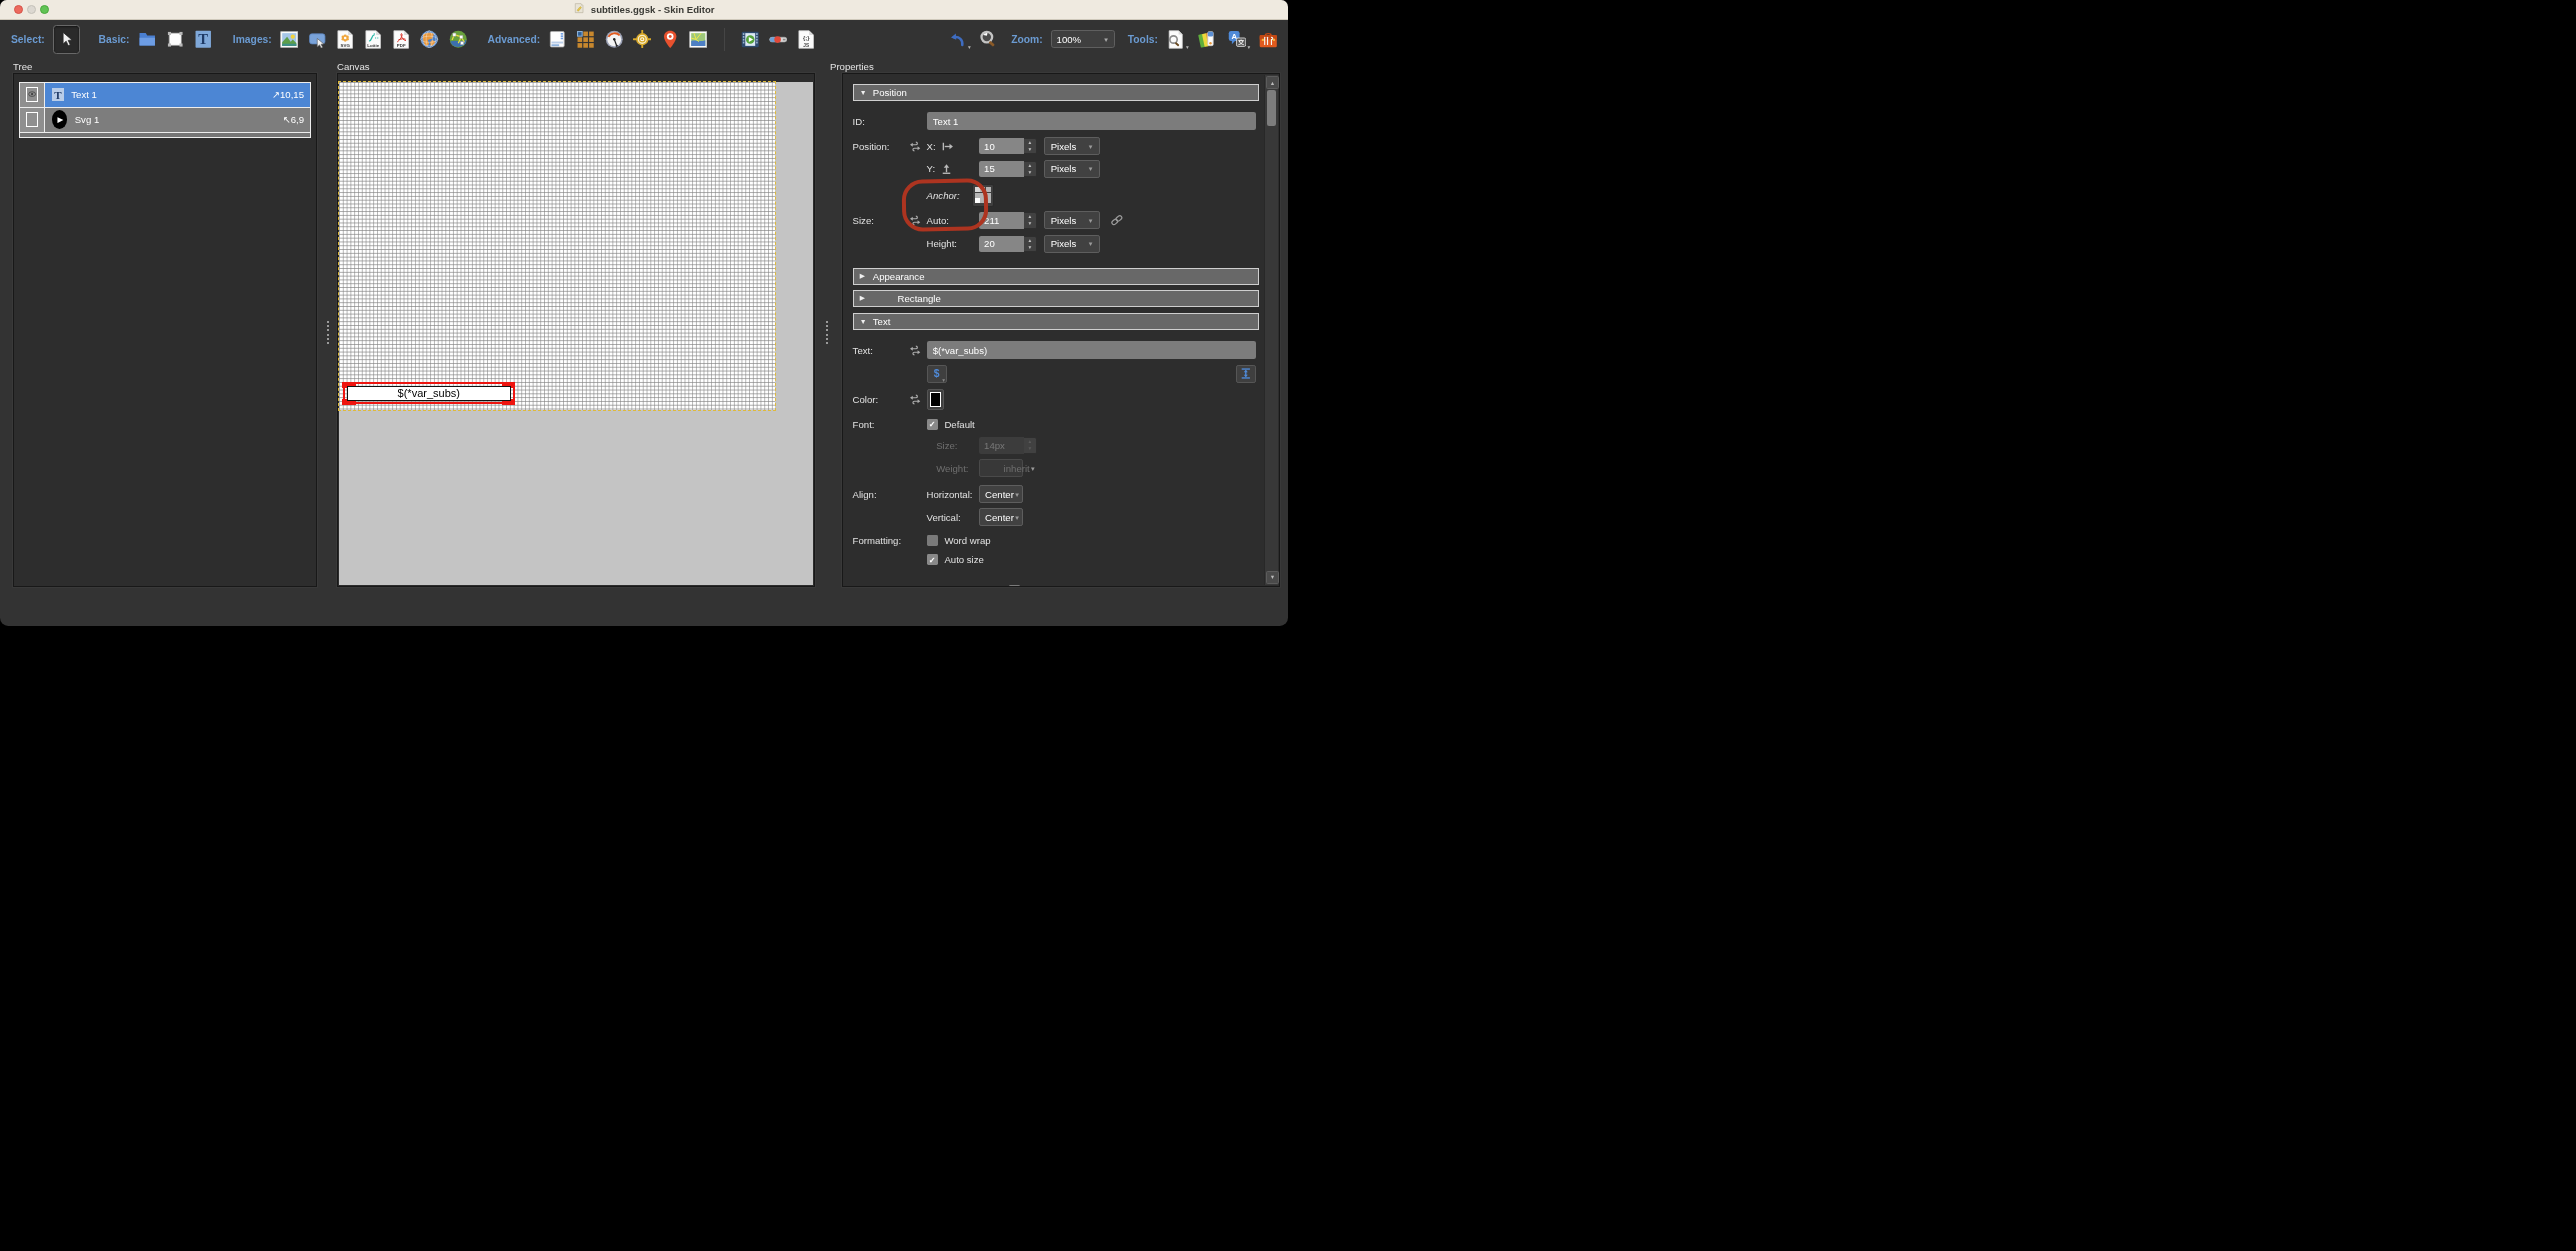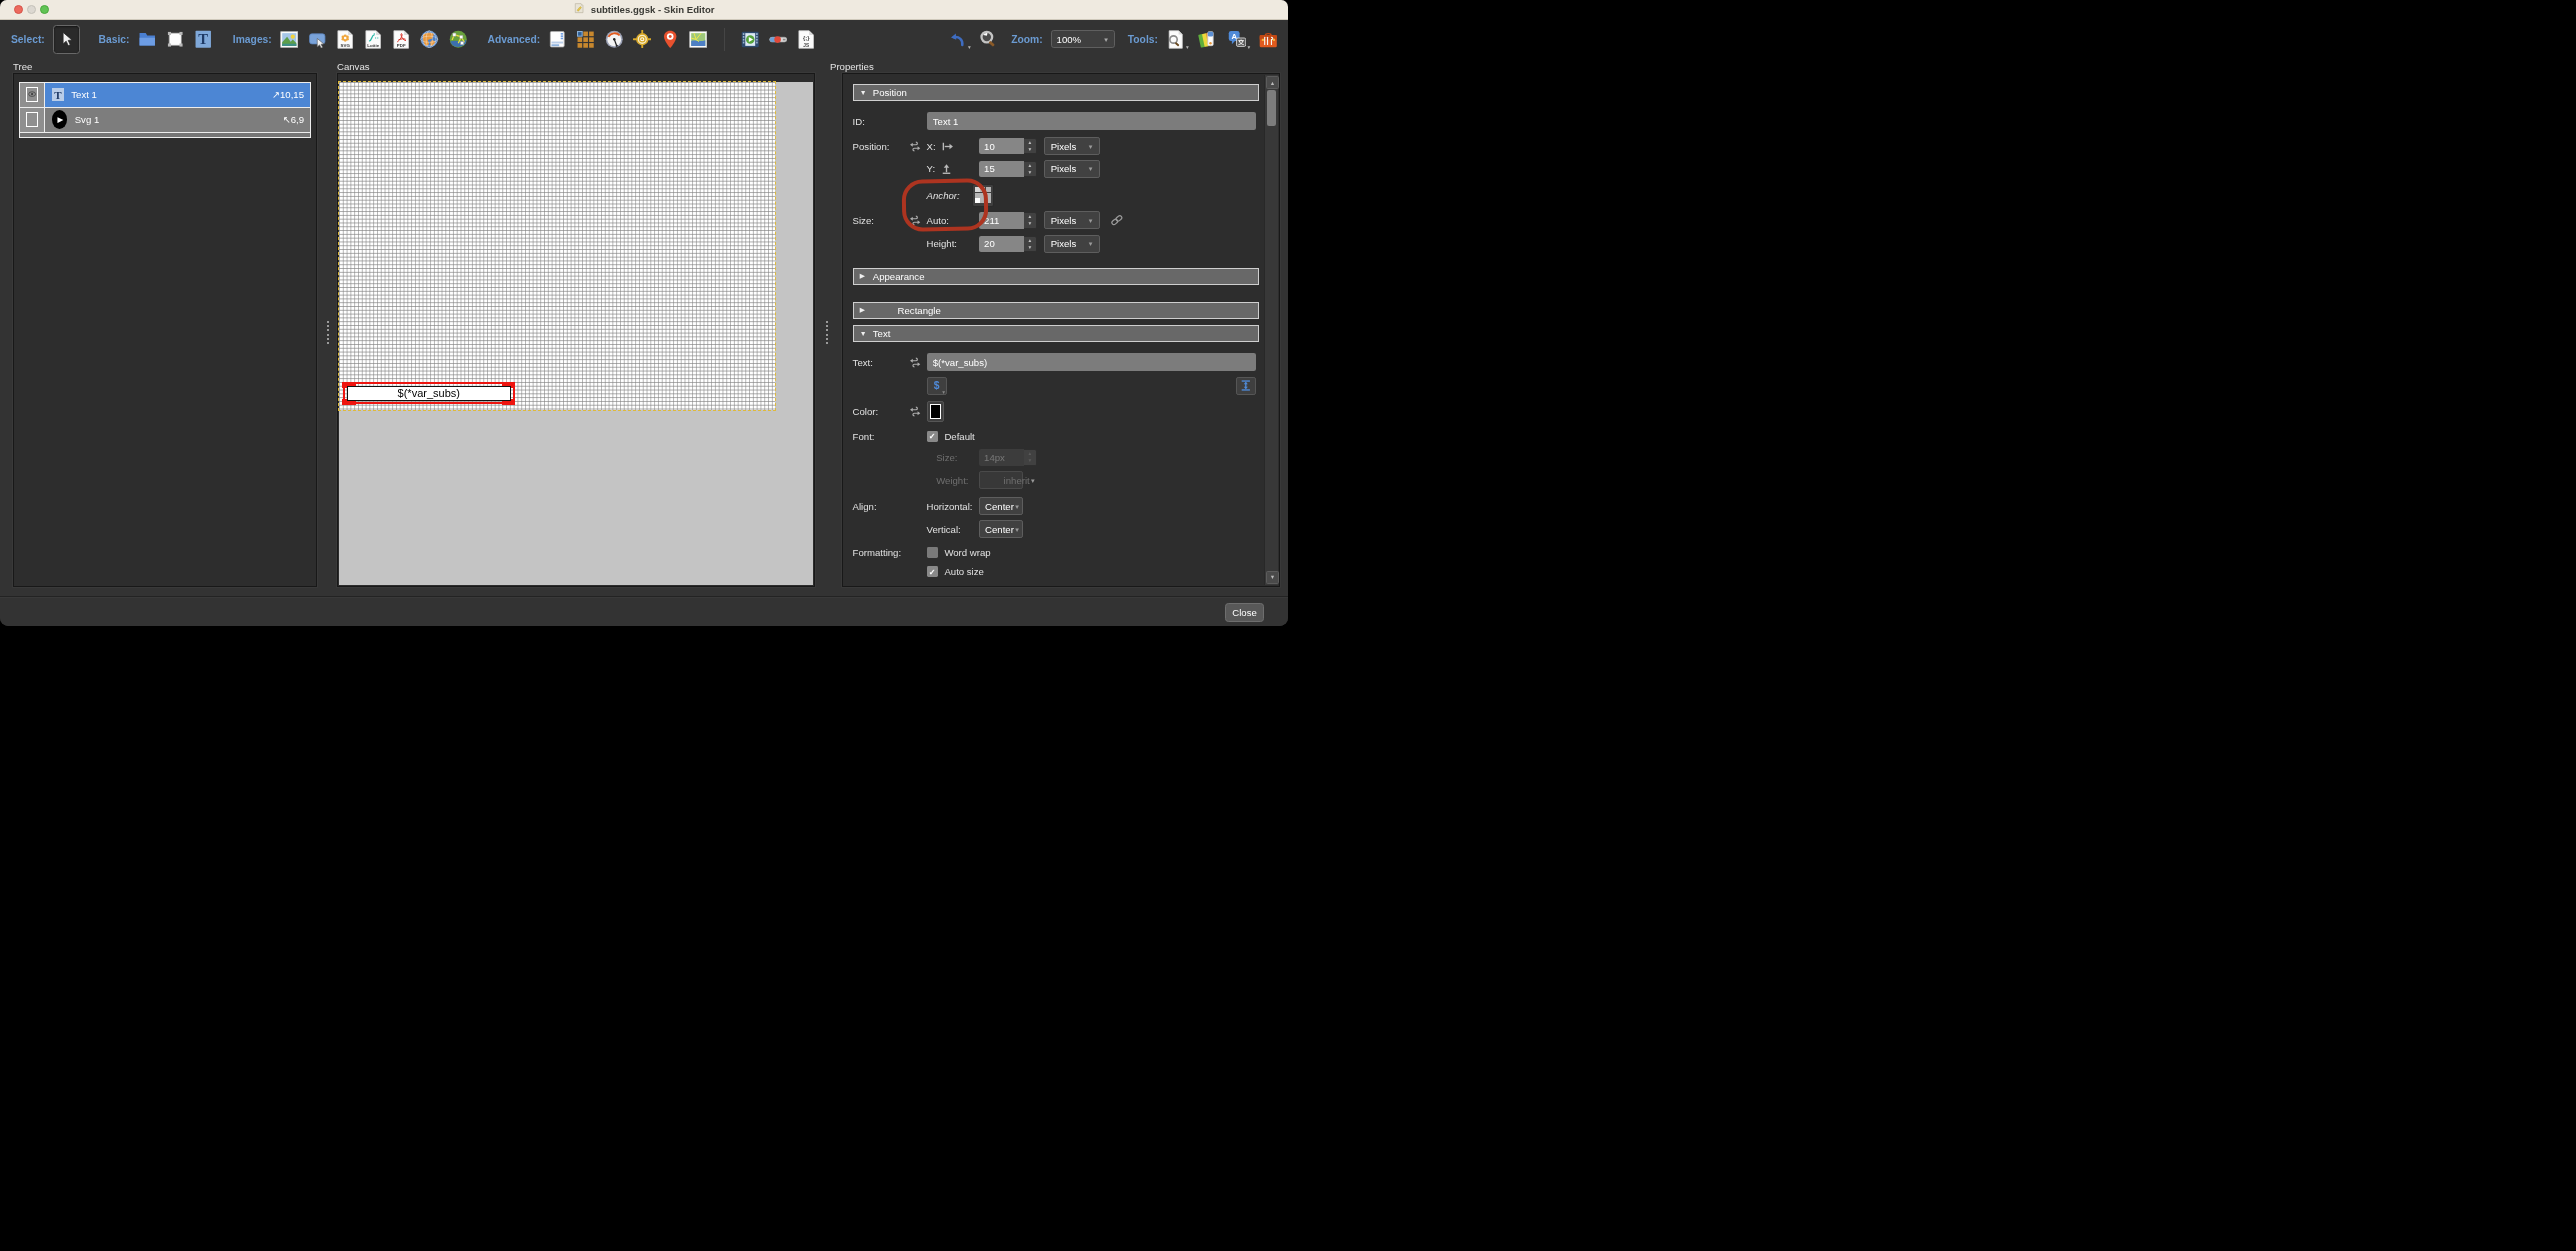--- a/index.html
+++ b/index.html
@@ -630,21 +630,21 @@
         <div class="unit-select">
           <span>Pixels</span>
             <span class="caret">▼</span>
         </div>
       </div>
 
       <div class="sec-header" style="margin-top:15px;">
         <span class="tri">▶</span>
         <span>Appearance</span>
       </div>
-      <div class="sec-header" style="margin-top:17px;gap:31px;">
+      <div class="sec-header" style="margin-top:5px;gap:31px;">
         <span class="tri">▶</span>
         <span>Rectangle</span>
       </div>
       <div class="sec-header" style="margin-top:6.2px;">
         <span class="tri">▼</span>
         <span>Text</span>
       </div>
 
       <div class="prow" style="margin-top:11px;">
         <span class="plabel">Text:</span>
@@ -775,18 +775,15 @@
       <div class="sbtn" id="sb-up">
           <span>▲</span>
         </div>
       <div id="sb-thumb"></div>
       <div class="sbtn" id="sb-down">
           <span>▼</span>
         </div>
     </div>
   </div>
 
-  <div id="bottom-bar">
-    <div id="close-btn">Close</div>
-  </div>
 
 </div>
 
 
 </body></html>

